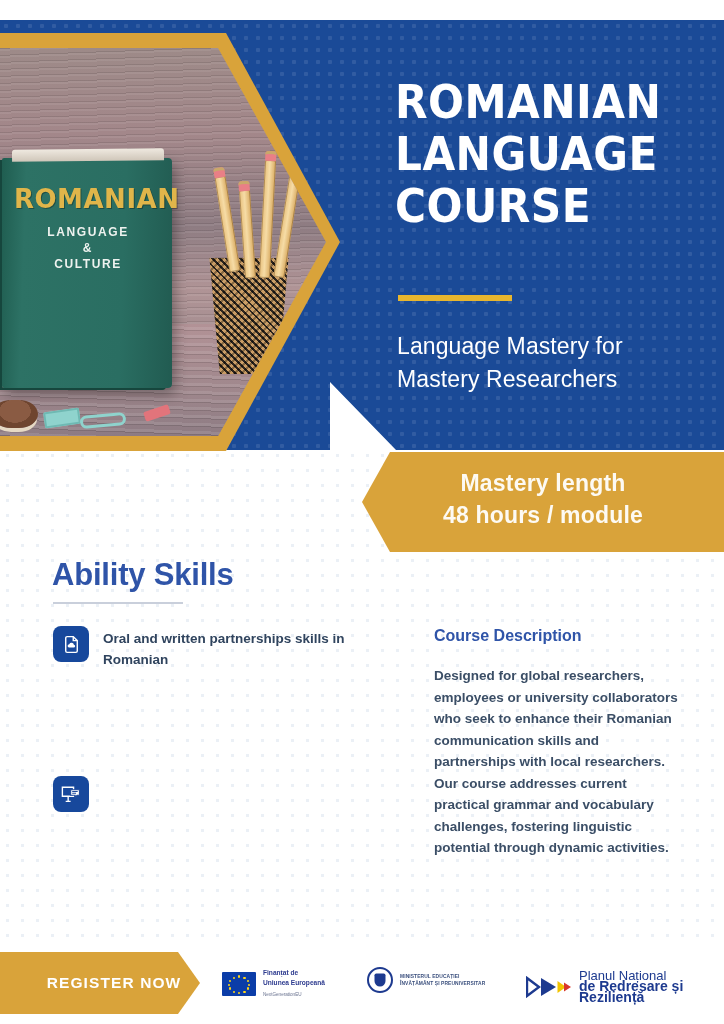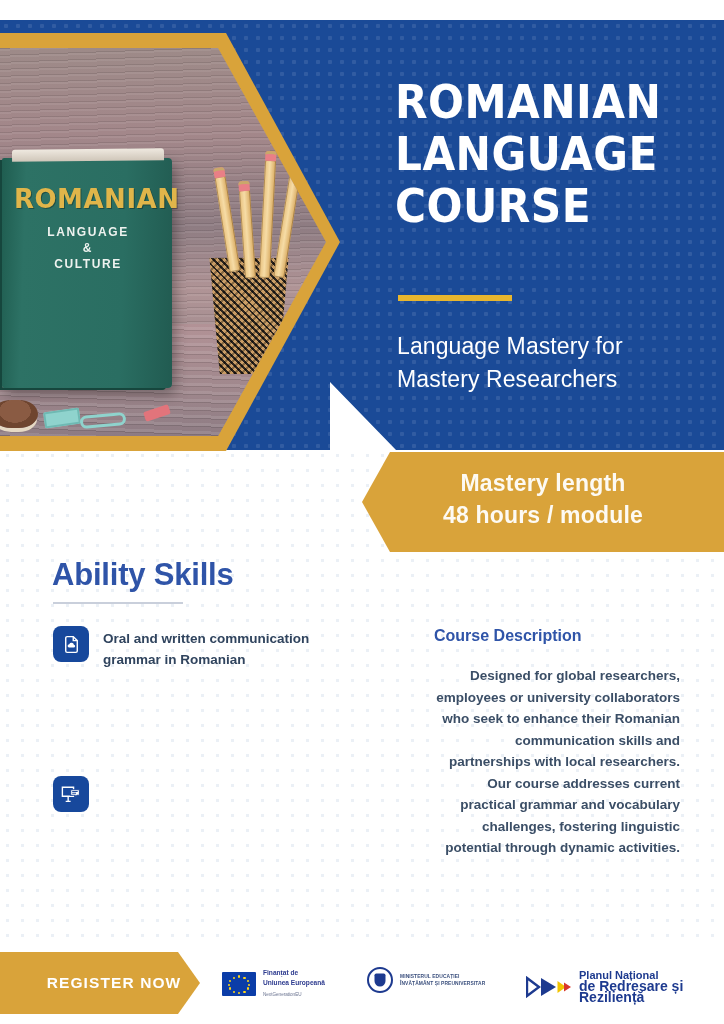--- a/index.html
+++ b/index.html
@@ -162,21 +162,21 @@
 
   
   .desc-title{
     position:absolute; left:434px; top:627px;
     color:#2f54a8; font-size:16px; font-weight:700;
   }
   .desc-body{
     position:absolute; left:434px; top:665px; width:246px;
     color:#3b4e66; font-size:13.5px; line-height:21.5px; font-weight:600;
   }
-  .desc-body p{ margin:0;text-align:right; }
+  .desc-body p{ margin:0; }
 
   
   .register{
     position:absolute; left:0; top:952px; width:200px; height:62px;
     background:#d9a33a;
     clip-path:polygon(0 0, 178px 0, 200px 31px, 178px 62px, 0 62px);
     display:flex; align-items:center;justify-content:center;
   }
   .register span{
     color:#ffffff; font-size:15.5px; font-weight:700; letter-spacing:1.1px; padding-left:28px;
@@ -197,21 +197,21 @@
   .eu-txt-3{ font-size:4.6px; font-weight:400; color:#6a7390; margin-top:2px; }
 
   .min-seal{ width:26px; height:26px; border-radius:50%; background:#ffffff;
     border:2.4px solid #1d3a8f; position:relative; }
   .min-seal::after{ content:""; position:absolute; left:50%; top:50%;
     transform:translate(-50%,-50%); width:11px; height:13px; border-radius:2px 2px 6px 6px;
     background:#1d3a8f; }
   .min-txt{ font-size:4.9px; color:#3a4f7d; line-height:7px; font-weight:600; letter-spacing:.1px; }
 
   .pnrr-mark{ position:relative; width:46px; height:22px; }
-  .pn-t1{ font-size:11px; font-weight:700; color:#1d3a8f; line-height:11px; }
+  .pn-t1{ font-size:13px; font-weight:400; color:#1d3a8f; line-height:11px; }
   .pn-t2{ font-size:14px; font-weight:700; color:#1d3a8f; line-height:11px; }
 
   svg{ display:block; }
 </style>
 </head>
 <body>
 
 <div id="poster">
 
   <div class="dots-white"></div>
@@ -270,21 +270,21 @@
   <div class="skills-rule"></div>
 
   <div class="skill s0">
     <div class="ico">
       <svg width="21" height="21" viewBox="0 0 24 24" fill="none" stroke="#fff" stroke-width="1.6">
         <path d="M14 3H7a1.6 1.6 0 0 0-1.6 1.6v14.8A1.6 1.6 0 0 0 7 21h10a1.6 1.6 0 0 0 1.6-1.6V7.6z"></path>
         <path d="M14 3v4.6h4.6"></path>
         <path d="M9.2 15.4a1.9 1.9 0 0 1 .25-3.78 2.8 2.8 0 0 1 5.3.6 1.6 1.6 0 0 1-.35 3.18z" fill="#fff" stroke="none"></path>
       </svg>
     </div>
-    <div class="txt">Oral and written communication grammar in Romanian</div>
+    <div class="txt">Oral and written partnerships skills in Romanian</div>
   </div>
 
 
   <div class="skill s2">
     <div class="ico">
       <svg width="22" height="22" viewBox="0 0 24 24" fill="none" stroke="#fff" stroke-width="1.5">
         <path d="M2.6 4.6h12.2v9.8H2.6z"></path>
         <path d="M6.2 20.1h5.4M8.9 14.4v5.7"></path>
         <path d="M11.6 7.3h9.6v6.1h-2.5l-2.2 2.3v-2.3h-4.9z" fill="#fff" stroke="#1e4a9c" stroke-width="1.2"></path>
         <path d="M13.3 9.4h6M13.3 11.3h4.2" stroke="#1e4a9c" stroke-width="1.1"></path>

